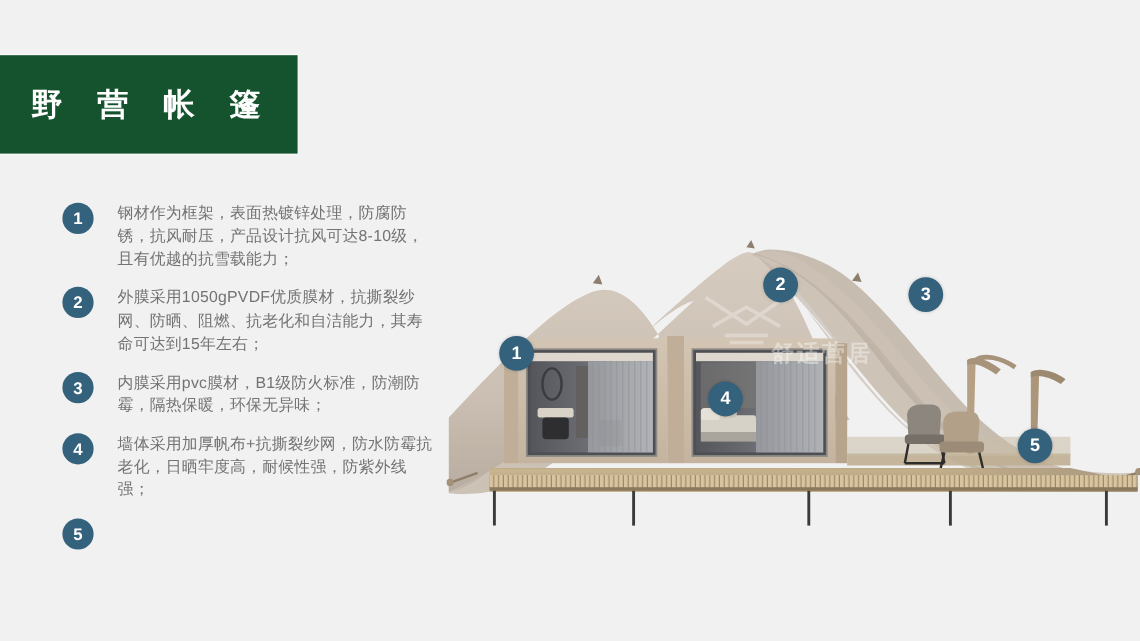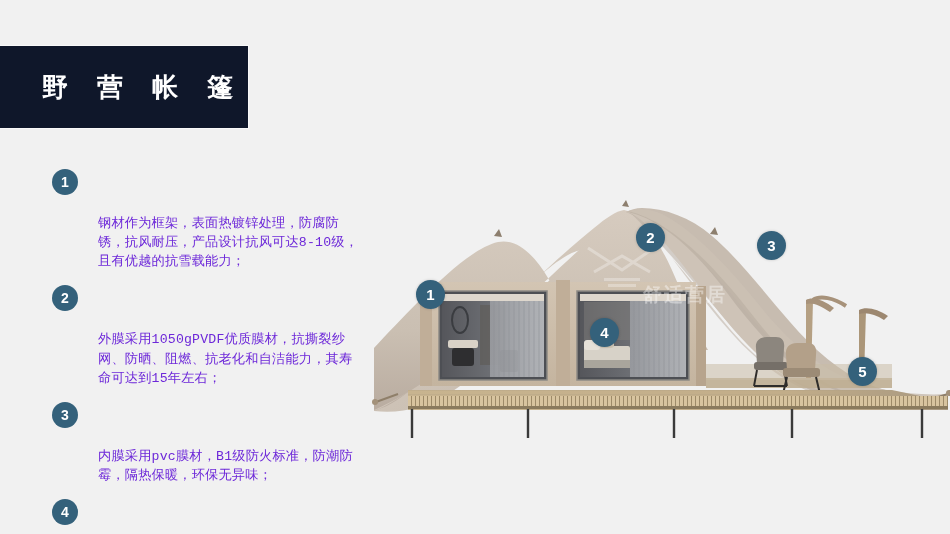--- a/index.html
+++ b/index.html
@@ -7,23 +7,23 @@
     width:950px;height:534px;overflow:hidden;
     background:#f1f1f1;
     font-family:"Liberation Sans","DejaVu Sans",sans-serif;
     position:relative;
   }
   #page{position:absolute;inset:0;}
 
   
   .title-bar{
     position:absolute;left:0;top:46px;width:248px;height:82px;
-    background:#0f172a;
+    background:#14532d;
     display:flex;align-items:center;
-    box-sizing:border-box;padding-left:42px;
+    box-sizing:border-box;padding-left:26px;
     box-shadow:0 0 0 1px rgba(255,255,255,.55);
   }
   .title-bar .title-text{
     color:#ffffff;font-size:26px;font-weight:bold;
     letter-spacing:10px;
     font-family:"DejaVu Sans","Liberation Sans",sans-serif;
     white-space:nowrap;
   }
 
   
@@ -38,26 +38,25 @@
     flex:0 0 auto;
     width:26px;height:26px;border-radius:50%;
     background:#34617b;
     color:#fff;font-size:14px;font-weight:bold;
     display:flex;align-items:center;justify-content:center;
     margin-top:1px;
     font-family:"Liberation Sans",sans-serif;
   }
   .feature .ftext{
     margin-left:20px;
-    color:#6d28d9;
+    color:#737373;
     font-size:13.2px;
     line-height:1.45;
-    font-family:Liberation Mono, monospace;
+    font-family:Liberation Sans, sans-serif;
     letter-spacing:.2px;
-    margin-top:46px;
   }
 
   
   .tent-figure{
     position:absolute;left:372px;top:150px;width:578px;height:290px;
   }
   .tent-figure svg{display:block;width:100%;height:100%;}
 
   
   .img-badge{
@@ -105,20 +104,21 @@
       <div class="ftext">外膜采用1050gPVDF优质膜材，抗撕裂纱网、防晒、阻燃、抗老化和自洁能力，其寿命可达到15年左右；</div>
     </div>
 
     <div class="feature">
       <div class="badge">3</div>
       <div class="ftext">内膜采用pvc膜材，B1级防火标准，防潮防霉，隔热保暖，环保无异味；</div>
     </div>
 
     <div class="feature">
       <div class="badge">4</div>
+      <div class="ftext">墙体采用加厚帆布+抗撕裂纱网，防水防霉抗老化，日晒牢度高，耐候性强，防紫外线强；</div>
     </div>
 
     <div class="feature">
       <div class="badge">5</div>
     </div>
 
   </div>
 
   <div class="tent-figure">
     <svg viewBox="0 0 578 290" xmlns="http://www.w3.org/2000/svg">

